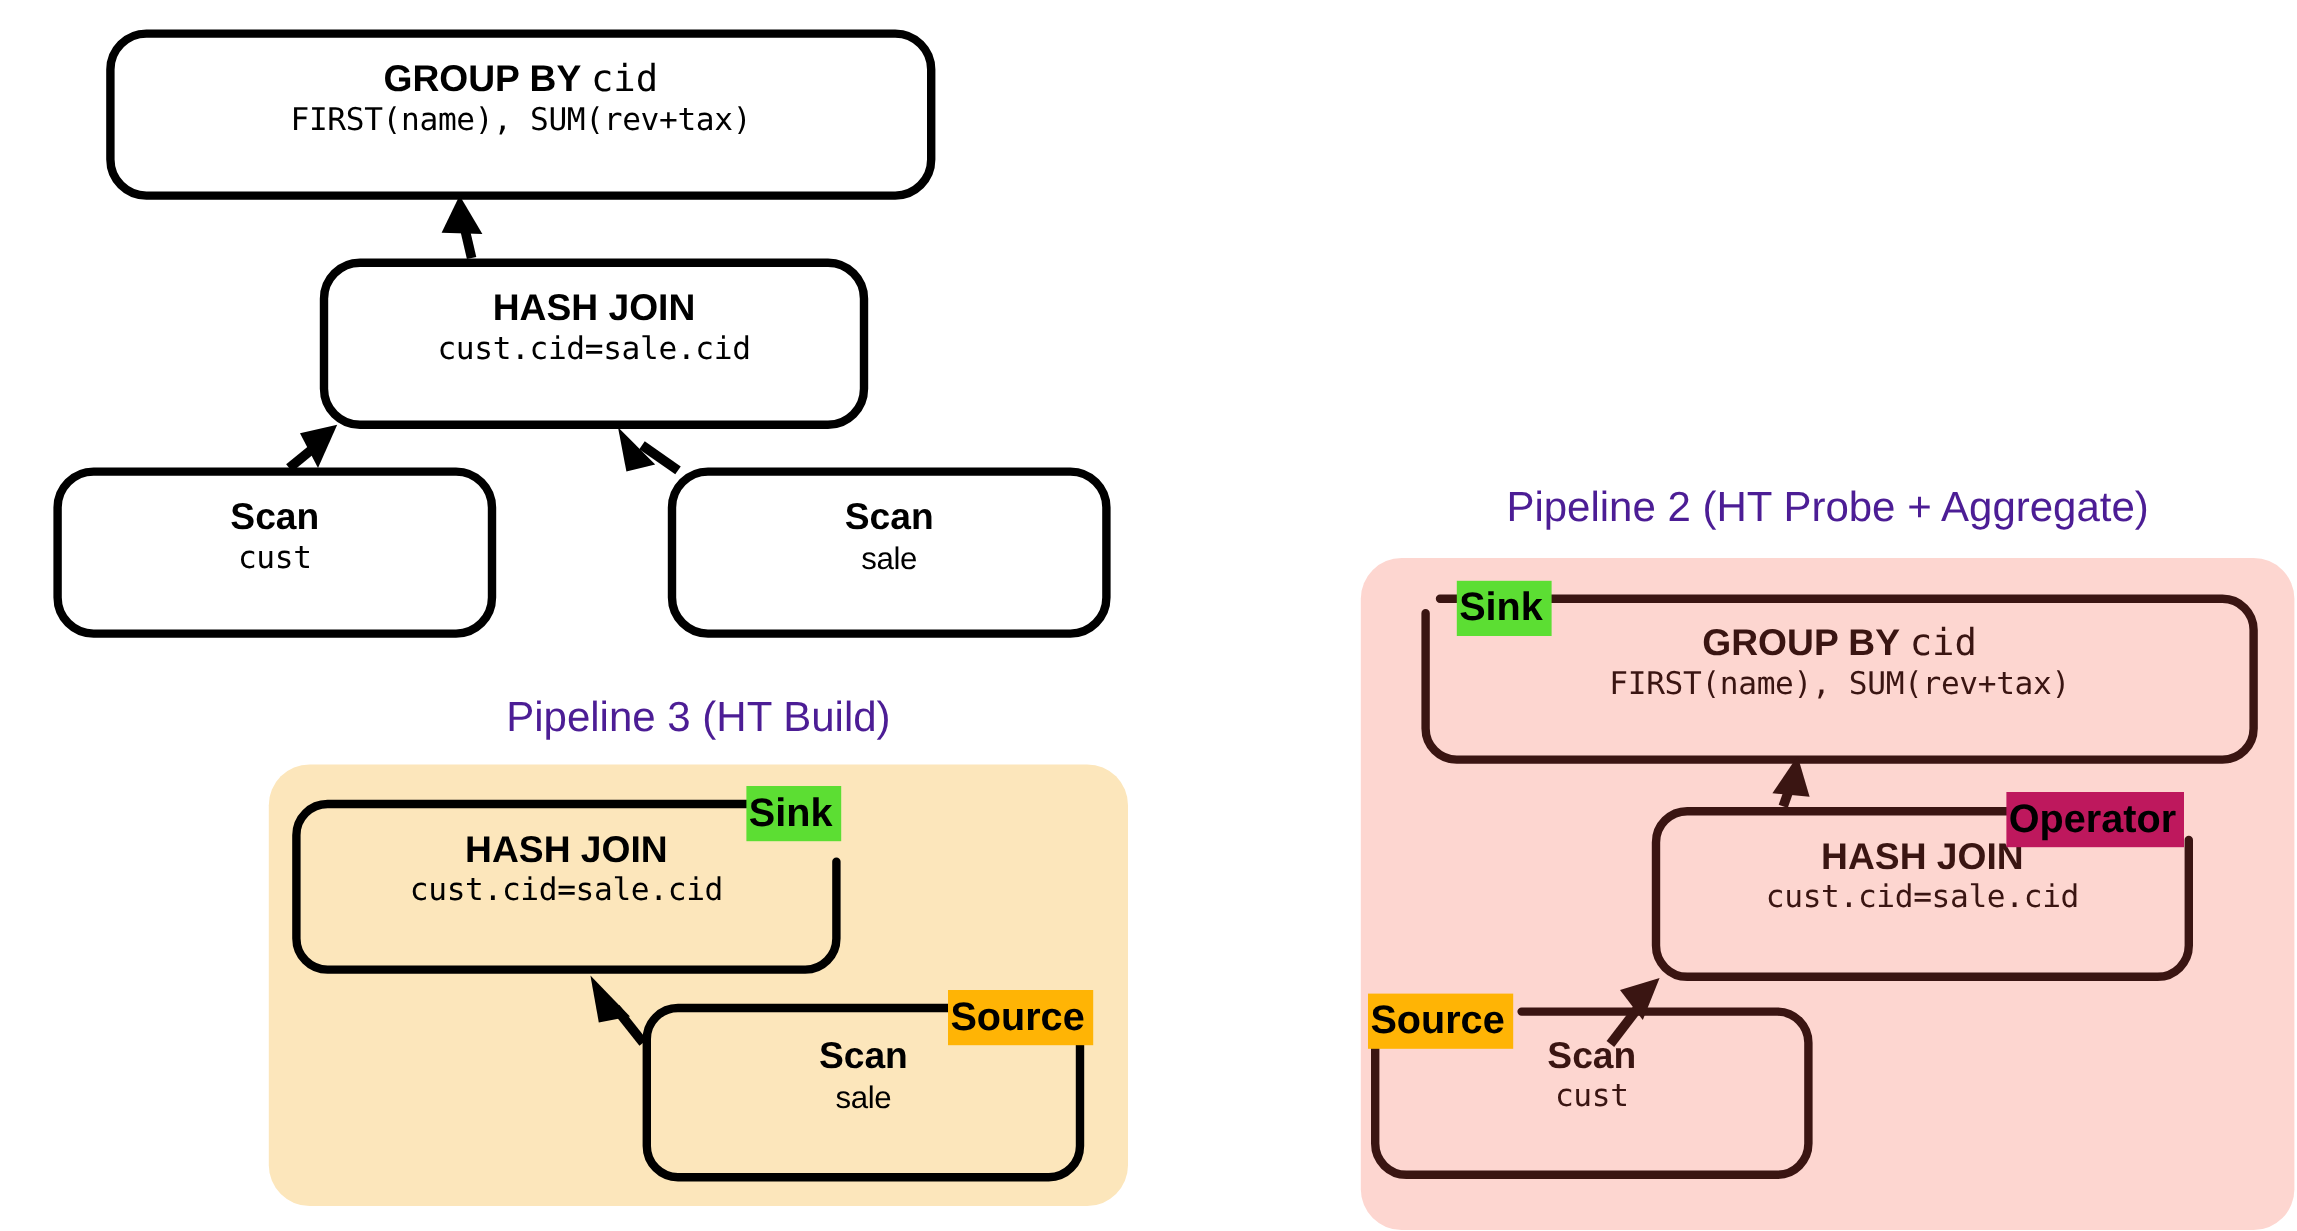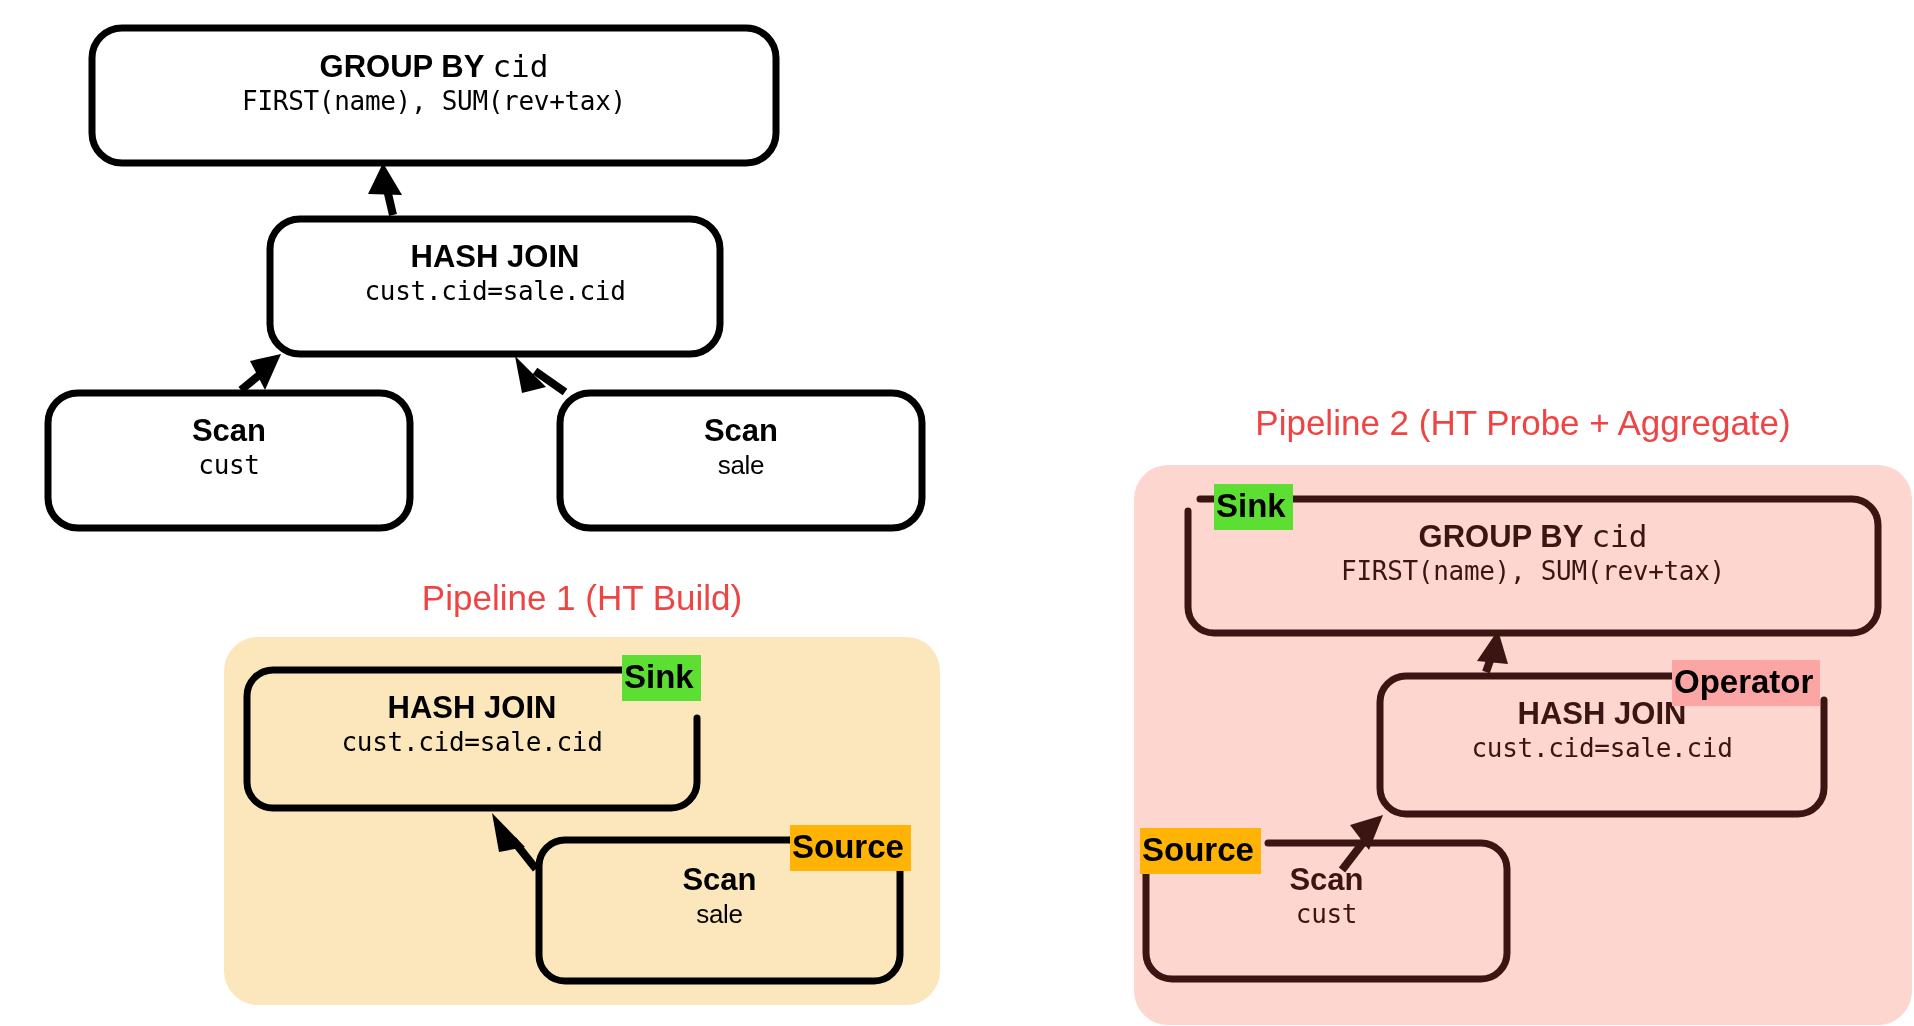--- a/index.html
+++ b/index.html
@@ -63,21 +63,21 @@
   .arrowhead-dark { fill: #3A1512; }
 
   .panel {
     position: absolute;
     border-radius: 34px;
   }
   .panel-title {
     position: absolute;
     font-size: 35px;
     font-weight: 400;
-    color: #ef4444;
+    color: #4c1d95;
     white-space: nowrap;
     text-align: center;
   }
 
   .label {
     position: absolute;
     white-space: nowrap;
     text-align: center;
     line-height: 1.18;
     pointer-events: none;
@@ -214,21 +214,21 @@
   <div class="label black" style="left:48px; top:413px; width:362px;">
     <span class="l1">Scan</span>
     <span class="l2">cust</span>
   </div>
 
   <div class="label black" style="left:560px; top:413px; width:362px;">
     <span class="l1">Scan</span>
     <span class="l2 sans-inline">sale</span>
   </div>
 
-  <div class="panel-title" style="left:224px; top:578px; width:716px;">Pipeline 1 (HT Build)</div>
+  <div class="panel-title" style="left:224px; top:578px; width:716px;">Pipeline 3 (HT Build)</div>
 
   <div class="label black" style="left:247px; top:690px; width:450px;">
     <span class="l1">HASH JOIN</span>
     <span class="l2">cust.cid=sale.cid</span>
   </div>
 
   <div class="label black" style="left:539px; top:862px; width:361px;">
     <span class="l1">Scan</span>
     <span class="l2 sans-inline">sale</span>
   </div>
@@ -249,17 +249,17 @@
     <span class="l2">cust.cid=sale.cid</span>
   </div>
 
   <div class="label dark" style="left:1146px; top:862px; width:361px;">
     <span class="l1">Scan</span>
     <span class="l2">cust</span>
   </div>
 
   <div class="badge" style="left:1214px; top:484px; background:#5CDE33;">Sink</div>
 
-  <div class="badge" style="left:1672px; top:660px; background:#fca5a5;">Operator</div>
+  <div class="badge" style="left:1672px; top:660px; background:#be185d;">Operator</div>
 
   <div class="badge" style="left:1140px; top:828px; background:#FFB405;">Source</div>
 
 </div>
 
 </body></html>

